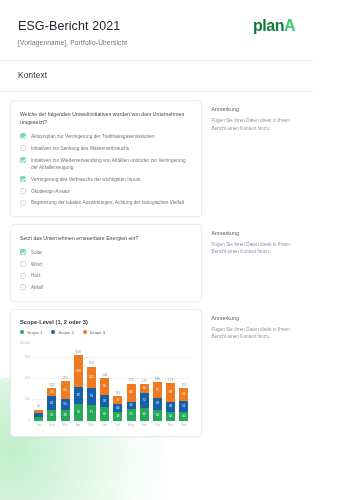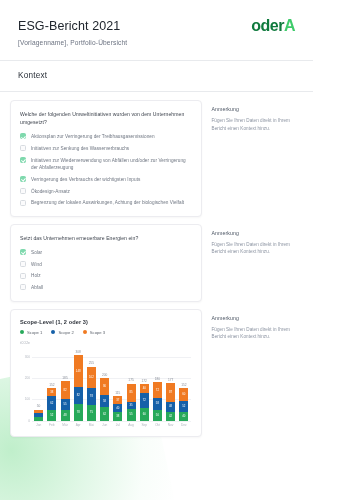--- a/index.html
+++ b/index.html
@@ -115,21 +115,21 @@
 <div class="page">
 
   <div class="blob"></div>
 
   <div class="header">
     <div class="title-wrap">
       <div class="doc-title">ESG-Bericht 2021</div>
       <div class="doc-sub">[Vorlagenname], Portfolio-Übersicht</div>
     </div>
     <div class="logo">
-      <span class="p1">oder</span><span class="p2">A</span>
+      <span class="p1">plan</span><span class="p2">A</span>
     </div>
   </div>
 
   <div class="hr"></div>
 
   <div class="section-bar">
     <div class="section-title">Kontext</div>
   </div>
   <div class="hr"></div>
 

